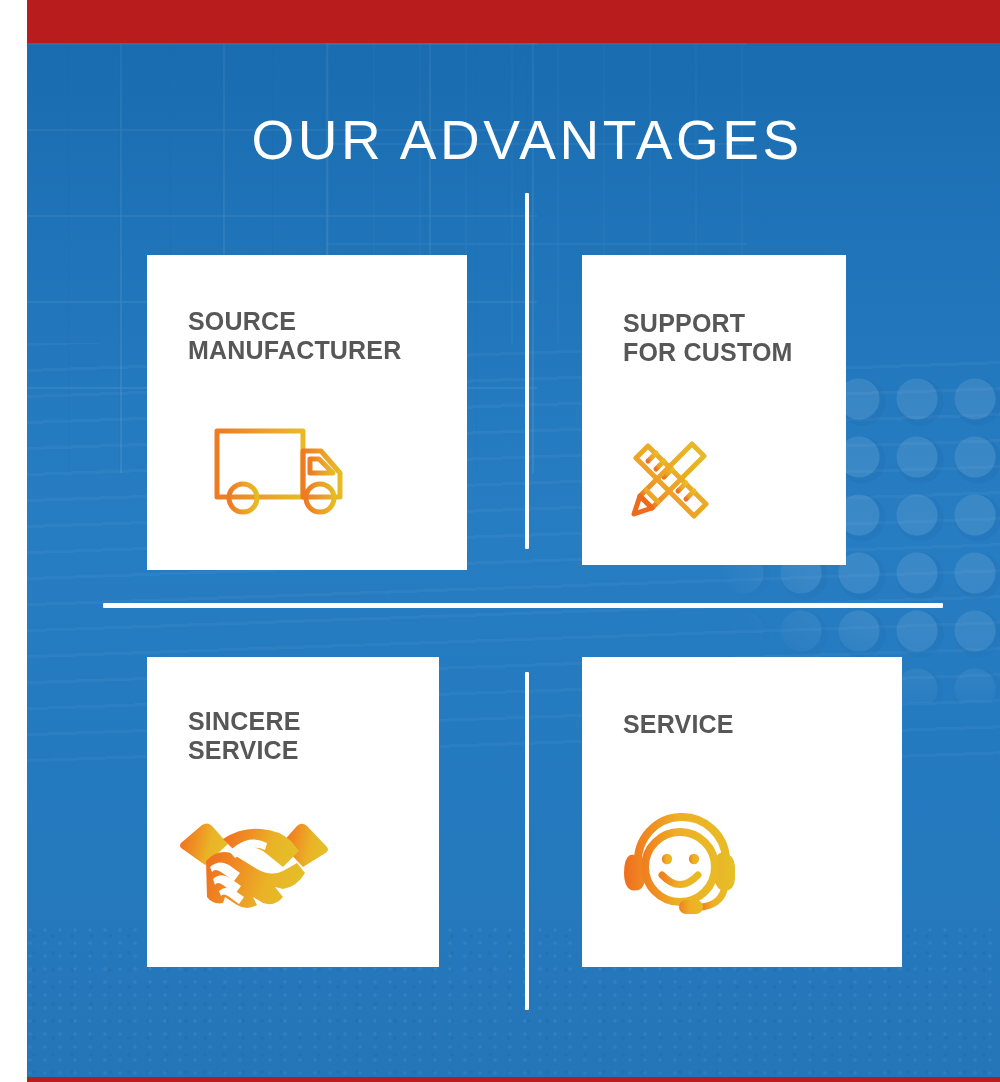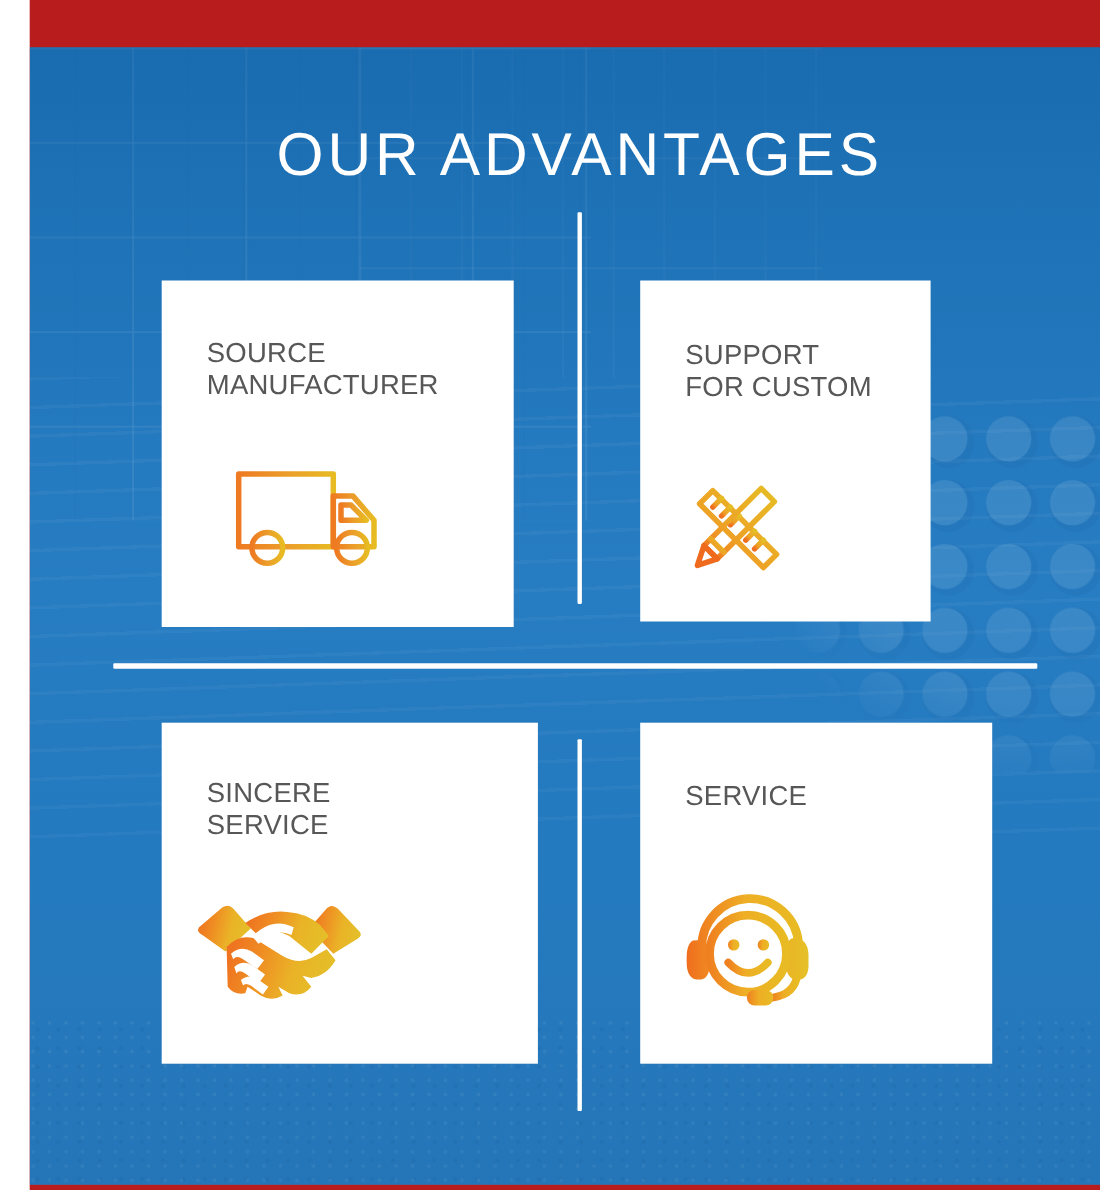--- a/index.html
+++ b/index.html
@@ -73,28 +73,28 @@
   .v-div.bottom{left:498px;top:672px;height:338px;}
   .h-div{position:absolute;left:76px;top:603px;width:840px;height:5px;background:#ffffff;border-radius:1px;}
 
   
   .card{
     position:absolute;background:#ffffff;
     box-shadow:0 0 0 rgba(0,0,0,0);
   }
   .card .heading{
     position:absolute;left:40px;top:50px;
-    color:#575757;font-size:25px;font-weight:normal;line-height:29px;
+    color:#575757;font-size:25px;font-weight:bold;line-height:29px;
     letter-spacing:.2px;white-space:pre-line;
   }
   .card .icon-wrap{position:absolute;left:34px;}
 
   #card-1{left:120px;top:255px;width:320px;height:315px;}
   #card-2{left:555px;top:255px;width:264px;height:310px;}
-  #card-3{left:120px;top:657px;width:342px;height:310px;}
+  #card-3{left:120px;top:657px;width:292px;height:310px;}
   #card-4{left:555px;top:657px;width:320px;height:310px;}
 
   #card-1 .heading{left:41px;top:52px;}
   #card-2 .heading{left:41px;top:54px;}
   #card-3 .heading{left:41px;top:50px;}
   #card-4 .heading{left:41px;top:53px;}
 
   #card-1 .icon-wrap{left:36px;top:160px;}
   #card-2 .icon-wrap{left:38px;top:175px;}
   #card-3 .icon-wrap{left:32px;top:160px;}

